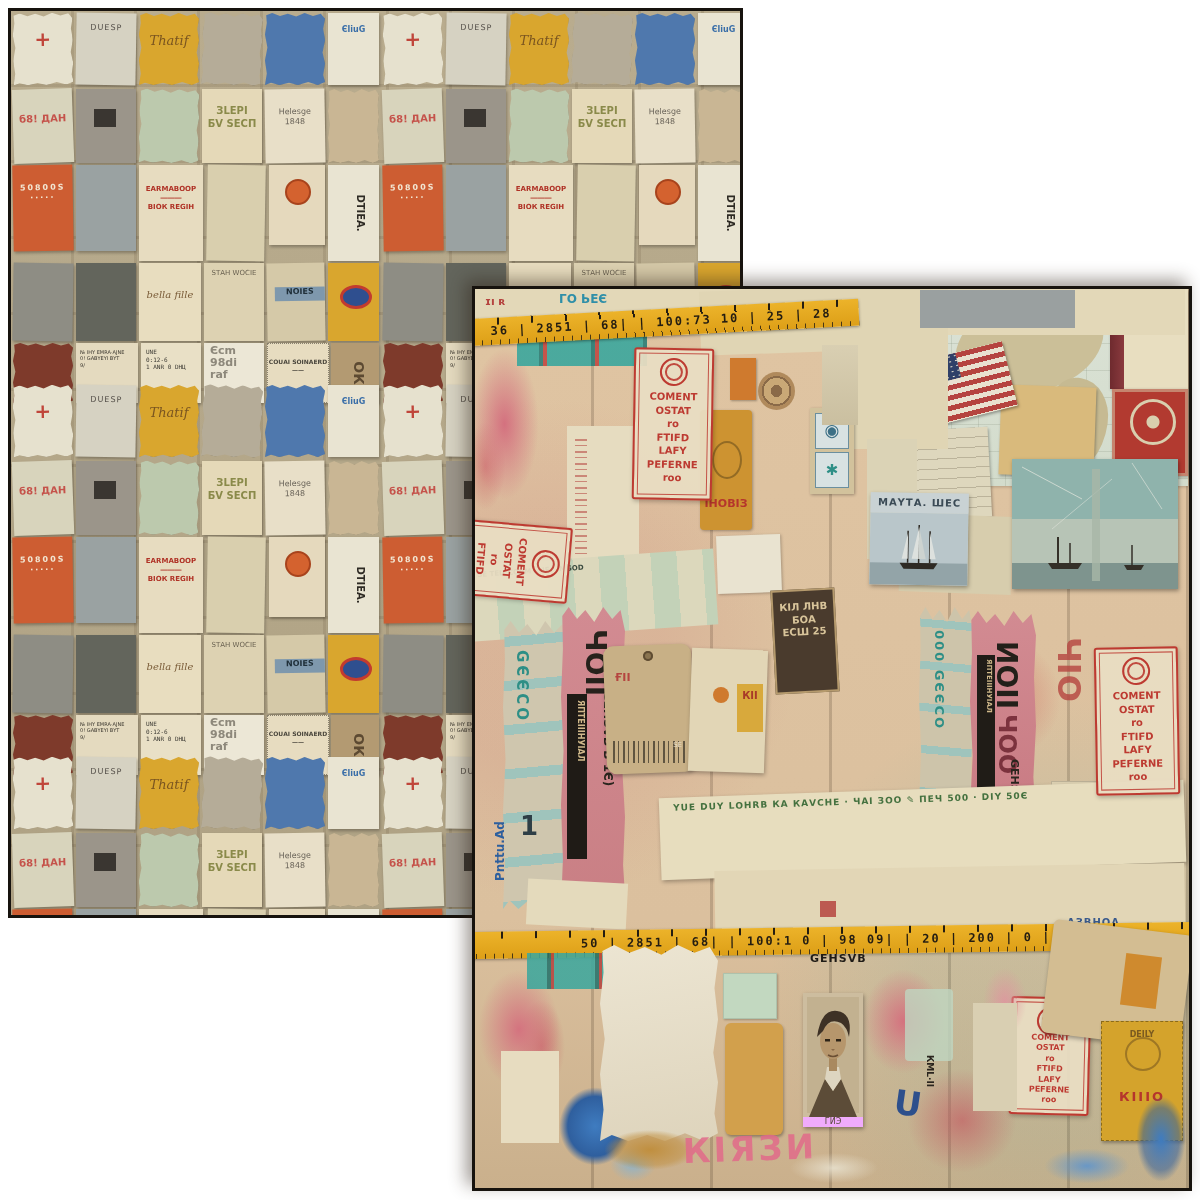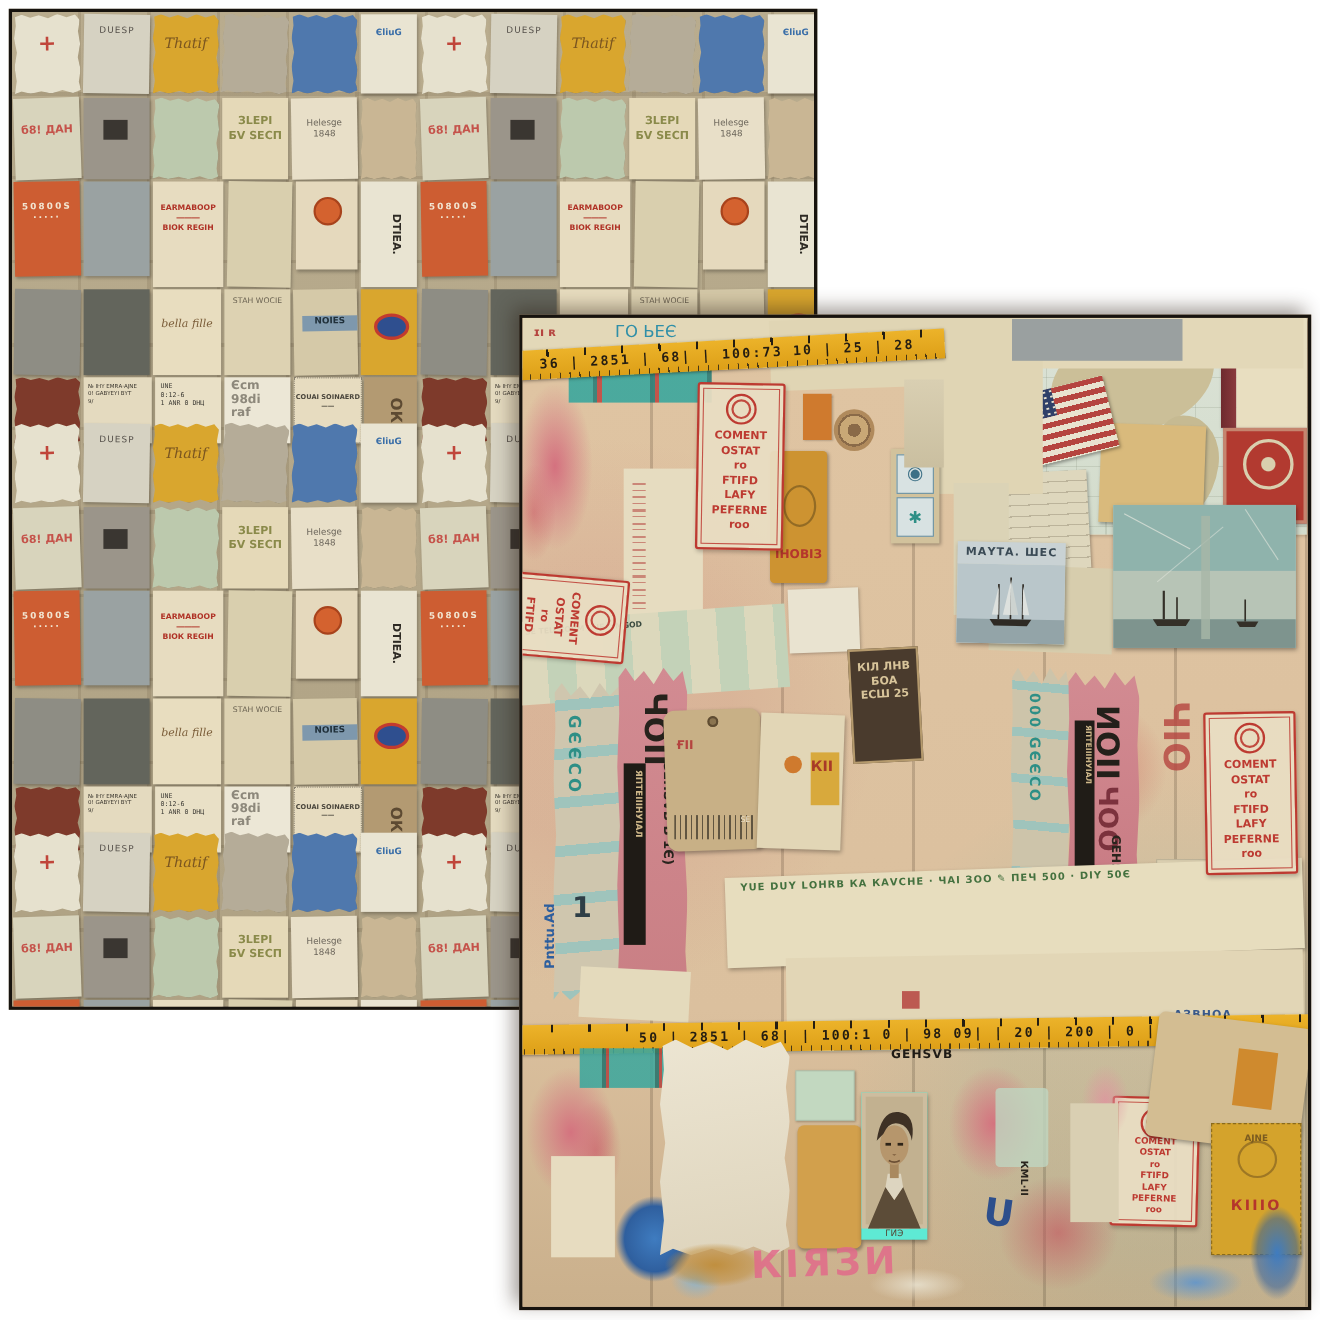--- a/index.html
+++ b/index.html
@@ -77,21 +77,21 @@
   #flag{position:absolute;left:448px;top:62px;width:88px;height:66px;transform:rotate(-14deg);
      background:repeating-linear-gradient(#b5443f 0 5px,#e9e2cf 5px 10px);box-shadow:1px 2px 3px rgba(0,0,0,.35)}
   #flag::before{content:"";position:absolute;left:0;top:0;width:40px;height:25px;
      background-color:#2f4068;background-image:radial-gradient(#e9e2cf 1.1px,rgba(0,0,0,0) 1.2px);background-size:6px 5px}
   .photo{position:absolute;box-shadow:1px 2px 4px rgba(0,0,0,.35);background:#cfd4cc}
   #ship-small{left:395px;top:204px;width:98px;height:92px;transform:rotate(1deg)}
   #ship-small .cap{position:absolute;left:0;top:0;right:0;height:20px;background:#c9d2d4;color:#3a4a55;
      font-weight:bold;font-size:10px;text-align:center;line-height:20px;letter-spacing:1px}
   #ship-small svg{position:absolute;left:0;top:20px}
   #ship-large{left:537px;top:170px;width:166px;height:130px}
-  #portrait{position:absolute;left:308px;top:704px;width:60px;height:134px;box-shadow:1px 2px 4px rgba(0,0,0,.35);background:#5eead4}
+  #portrait{position:absolute;left:328px;top:704px;width:60px;height:134px;box-shadow:1px 2px 4px rgba(0,0,0,.35);background:#f0abfc}
   #portrait .cap{position:absolute;left:0;right:0;bottom:1px;text-align:center;color:#544836;font-size:8px}
 </style>
 </head>
 <body>
 
 <div id="canvas">
 
   <div class="sheet" id="back-sheet">
     <div class="base" id="back-base"></div>
     <div class="pieces">
@@ -534,21 +534,21 @@
     <div id="red-label">
       <div class="cap">ІНОВІЗ ЗОІ</div>
     </div>
     <div id="tan-card" class="sketch"></div>
     <div id="letter-card"></div>
     <div id="flag"></div>
 
     <div class="pieces">
         <div class="piece news" style="left:0;top:0;width:710px;height:46px;background:#e3d8b8"></div>
         <div class="piece" style="left:84px;top:3px;width:90px;height:16px">
-          <span style="color:#2f8fa8;font-size:15px;font-weight:normal">ГО ЬЕЄ</span>
+          <span style="color:#2f8fa8;font-size:12px;font-weight:bold">ГО ЬЕЄ</span>
         </div>
         <div class="piece" style="left:10px;top:6px;width:60px;height:30px">
           <span style="color:#b5443f;font-size:11px;font-weight:bold">ɪı ʀ</span>
         </div>
         <div class="piece news" style="left:225px;top:0;width:160px;height:64px;background:#e0d5b4;transform:rotate(-2deg)"></div>
         <div class="piece news" style="left:378px;top:0;width:95px;height:160px;background:#e0d5b4"></div>
         <div class="piece etch" style="left:445px;top:1px;width:155px;height:38px;background:#9aa0a0"></div>
         <div class="piece" style="left:-18px;top:30px;width:95px;height:210px;background:radial-gradient(closest-side,#d4717f,rgba(212,113,127,0) 72%),radial-gradient(closest-side at 30% 70%,rgba(201,85,95,.55),rgba(0,0,0,0) 70%)"></div>
         <div class="piece" style="left:42px;top:43px;width:130px;height:34px;background:repeating-linear-gradient(90deg,#3ea79d 0 22px,#2f7f78 22px 26px,#c24b43 26px 30px,#3ea79d 30px 52px);opacity:.92"></div>
         <div class="piece news-v" style="left:92px;top:137px;width:72px;height:195px;background:#e6dcc0"></div>
@@ -599,21 +599,21 @@
         <div class="piece" style="left:168px;top:362px;width:10px;height:10px;border-radius:50%;background:#8a7450;box-shadow:inset 0 0 0 2px #5f4c32"></div>
         <div class="piece" style="left:140px;top:382px;width:30px;height:18px">
           <span style="color:#b5443f;font-size:11px;font-weight:bold">ҒІІ</span>
         </div>
         <div class="piece bar-h" style="left:138px;top:452px;width:72px;height:22px;opacity:.85">
           <span style="color:#f0e8d4;font-size:7px;text-align:right;padding-right:3px">ЅЕ</span>
         </div>
         <div class="piece bar-v" style="left:215px;top:360px;width:76px;height:123px;transform:rotate(2deg);background:#e2d6b6;box-shadow:1px 2px 4px rgba(0,0,0,.3)"></div>
         <div class="piece" style="left:238px;top:398px;width:16px;height:16px;border-radius:50%;background:#cf7a2e"></div>
         <div class="piece" style="left:262px;top:395px;width:26px;height:48px;background:#d8a93c">
-          <span style="color:#a83a28;font-size:13px;font-weight:bold;text-align:left;padding-top:6px">КІІ</span>
+          <span style="color:#a83a28;font-size:10px;font-weight:bold;text-align:center;padding-top:6px">КІІ</span>
         </div>
         <div class="piece" style="left:298px;top:300px;width:64px;height:104px;transform:rotate(-3deg);background:#4a3b2d;border:2px solid #b59a6d">
           <span style="color:#d8c49a;font-size:10px;font-weight:bold;text-align:center;padding-top:10px">КІЛ ЛНВ
 БОА
 ЕСШ 25</span>
         </div>
         <div class="piece" style="left:558px;top:314px;width:62px;height:130px">
           <span style="display:block;transform:rotate(90deg);color:rgba(181,68,63,.8);font-size:32px;font-weight:bold;text-align:center;padding-top:40px">ЧІО</span>
         </div>
         <div class="piece scrap torn crump" style="left:444px;top:318px;width:54px;height:300px;background:repeating-linear-gradient(185deg,#cdc4aa 0 16px,#9fc4bc 16px 24px,#cdc4aa 24px 42px)"></div>
@@ -701,21 +701,21 @@
         <div class="piece" style="left:444px;top:766px;width:16px;height:64px">
           <span style="writing-mode:vertical-rl;color:#2a251e;font-size:9px;font-weight:bold">КМL·ІІ</span>
         </div>
         <div class="piece bar-v" style="left:498px;top:714px;width:44px;height:108px;background:#d9cfb2"></div>
         <div class="piece" style="left:208px;top:838px;width:168px;height:54px;transform:rotate(-2deg)">
           <span style="color:rgba(224,106,138,.85);font-size:34px;font-weight:bold;letter-spacing:3px">КІЯЗИ</span>
         </div>
         <div class="piece bar-v" style="left:572px;top:638px;width:140px;height:114px;transform:rotate(7deg);background:#d3bd92;border-radius:6px;box-shadow:1px 2px 4px rgba(0,0,0,.35)"></div>
         <div class="piece" style="left:648px;top:666px;width:36px;height:52px;background:#cf8a2e;transform:rotate(7deg)"></div>
         <div class="piece" style="left:626px;top:732px;width:82px;height:120px;background:#d4a32c;border:1px dashed #8a6a1a;box-shadow:1px 2px 3px rgba(0,0,0,.3)">
-          <span style="color:#7a5a20;font-size:8px;font-weight:bold;text-align:center;padding-top:8px">АЈNЕ</span>
+          <span style="color:#7a5a20;font-size:8px;font-weight:bold;text-align:center;padding-top:8px">DЕILY</span>
         </div>
         <div class="piece" style="left:650px;top:748px;width:36px;height:34px;border:2px solid #7a5a20;border-radius:50%;opacity:.6"></div>
         <div class="piece" style="left:634px;top:800px;width:66px;height:24px">
           <span style="color:#b5352c;font-size:13px;font-weight:bold;letter-spacing:2px;text-align:center">КІІІО</span>
         </div>
         <div class="piece" style="left:656px;top:798px;width:60px;height:104px;background:radial-gradient(closest-side,#3f7cc0,rgba(47,95,158,.55) 60%,rgba(0,0,0,0) 82%)"></div>
         <div class="piece" style="left:556px;top:854px;width:112px;height:46px;background:radial-gradient(closest-side,rgba(90,147,207,.85),rgba(0,0,0,0) 76%)"></div>
         <div class="piece" style="left:298px;top:858px;width:122px;height:42px;background:radial-gradient(closest-side,rgba(232,226,208,.85),rgba(0,0,0,0) 72%)"></div>
       </div>
 

